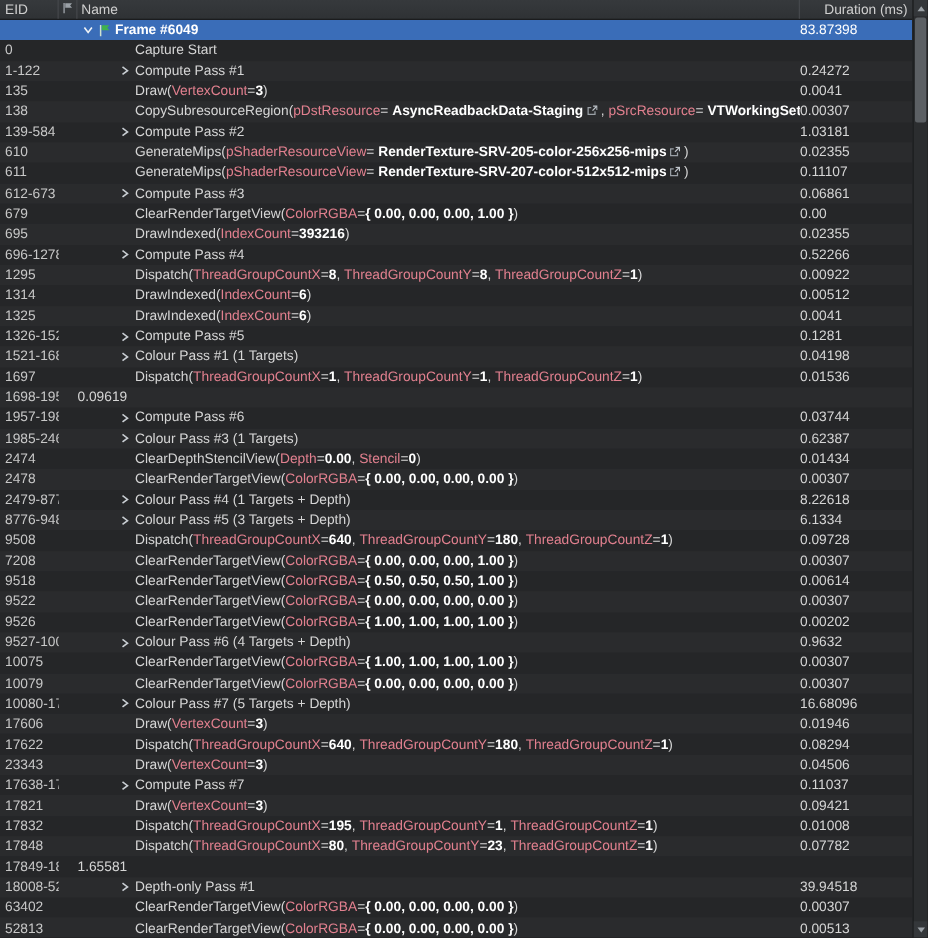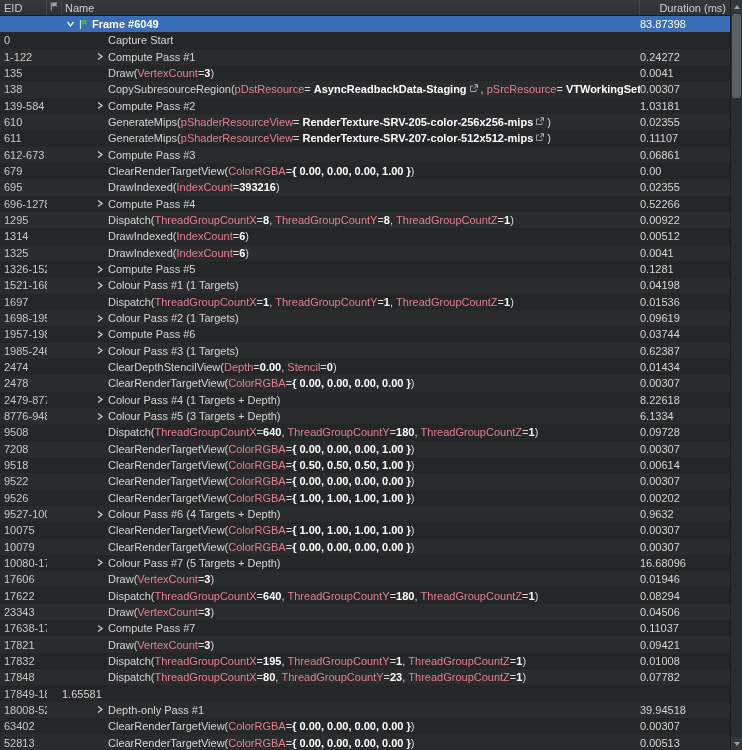--- a/index.html
+++ b/index.html
@@ -337,27 +337,20 @@
             <span class="pp">ThreadGroupCountZ</span>
             <span class="pt">=</span>
             <span class="pv">1</span>
             <span class="pt">)</span>
           </div>
           <div class="cell-dur">0.01536</div>
         </div>
         <div class="row">
           <div class="cell-eid">1698-1956</div>
           <div class="cell-flag"></div>
-          <div class="cell-name">
-            <span class="indent"></span>
-            <span class="chevbox"><svg width="8" height="9" viewBox="0 0 8 9">
-                <path d="M2 1.5 L6 4.5 L2 7.5" fill="none" stroke="#c8cdd2" stroke-width="1.3"></path>
-              </svg></span>
-            <span class="pt">Colour Pass #2 (1 Targets)</span>
-          </div>
           <div class="cell-dur">0.09619</div>
         </div>
         <div class="row alt">
           <div class="cell-eid">1957-1984</div>
           <div class="cell-flag"></div>
           <div class="cell-name">
             <span class="indent"></span>
             <span class="chevbox"><svg width="8" height="9" viewBox="0 0 8 9">
                 <path d="M2 1.5 L6 4.5 L2 7.5" fill="none" stroke="#c8cdd2" stroke-width="1.3"></path>
               </svg></span>

